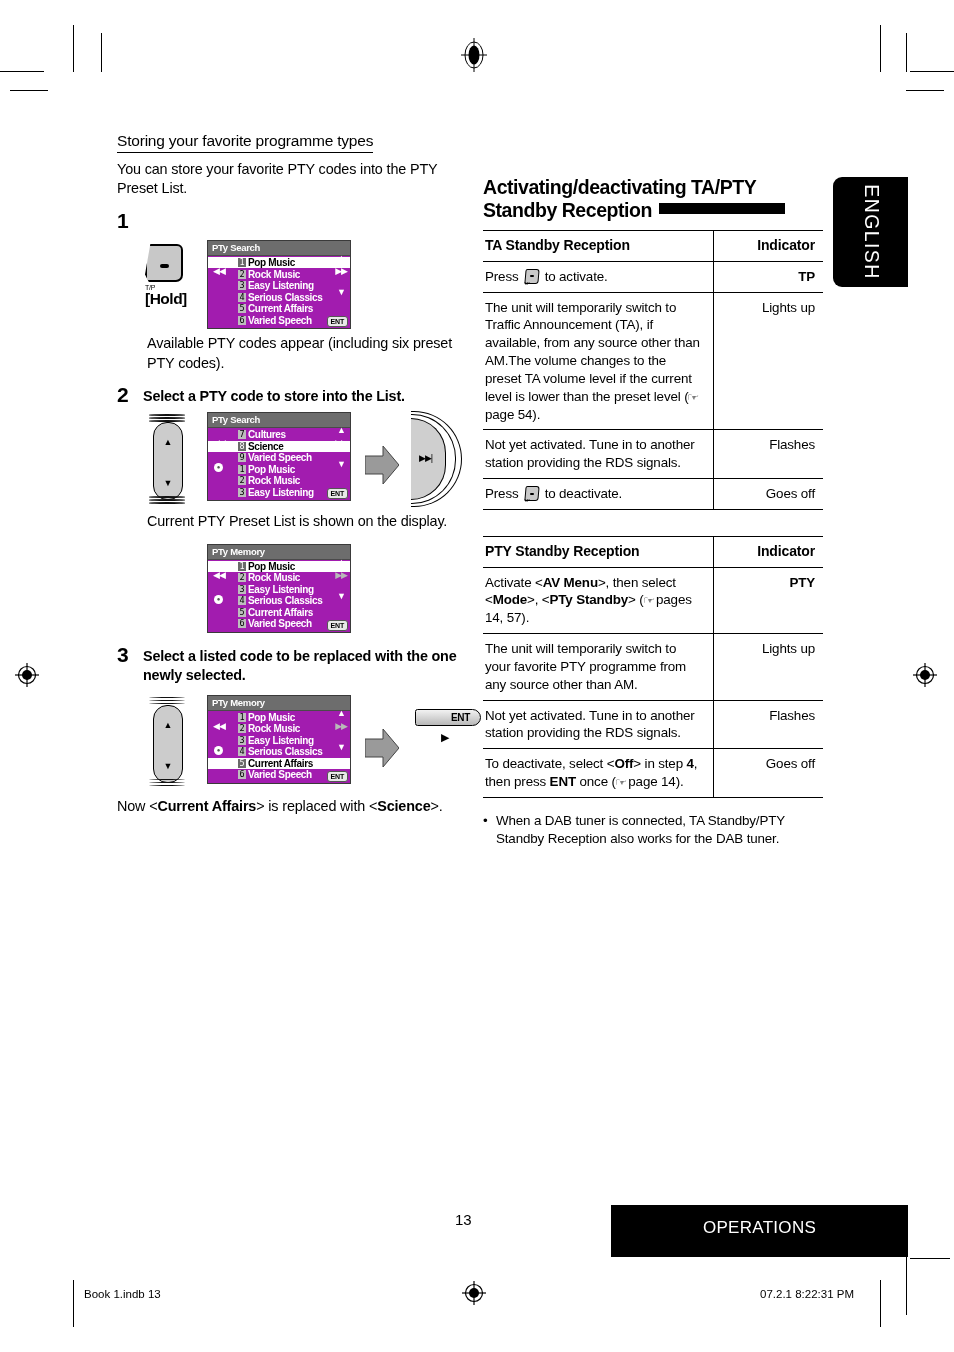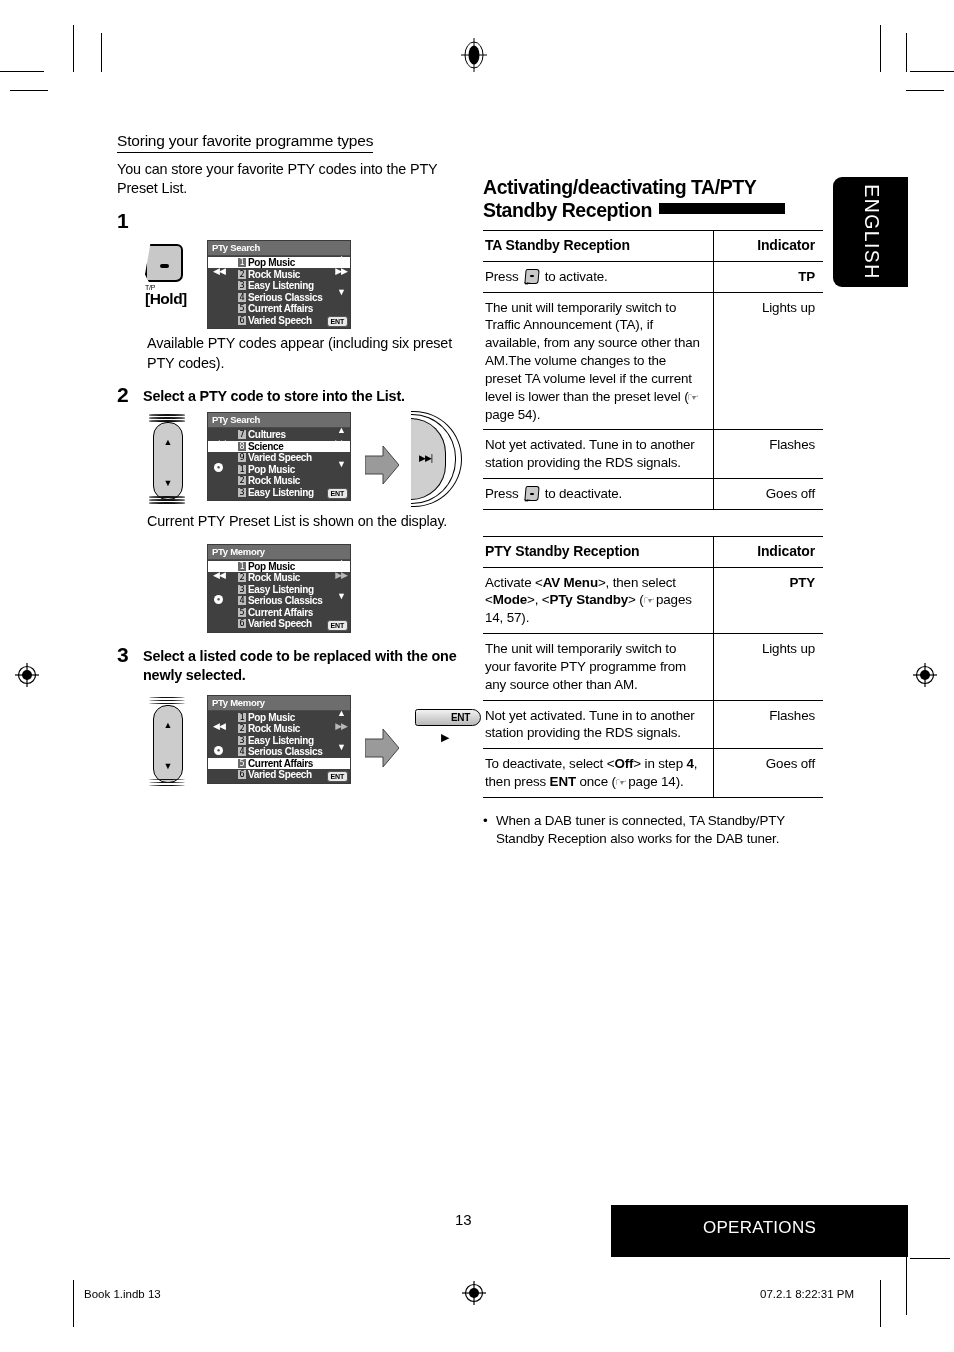--- a/index.html
+++ b/index.html
@@ -101,21 +101,21 @@
   }
   .btn-tp .shape::after{
     content:"";position:absolute;left:13px;top:18px;width:9px;height:4px;
     background:#000;border-radius:2px;
   }
   .btn-tp .tplabel{font-size:7px;margin-top:2px;letter-spacing:-0.2px;}
   .btn-tp .hold{font-size:15.5px;font-weight:bold;letter-spacing:-0.5px;margin-top:-1px;}
 
   
   .lcd{
-    width:142px;background:#404040;border:1px solid #3a3a3a;
+    width:142px;background:#a21caf;border:1px solid #3a3a3a;
     font-family:"Liberation Sans", sans-serif;position:relative;
   }
   .lcd .title{
     background:#6d6d6d;color:#fff;font-size:9.5px;font-weight:bold;
     padding:1px 4px;letter-spacing:-0.3px;line-height:1.25;
     border-bottom:1px solid #4a4a4a;
   }
   .lcd .rows{padding:1px 0 2px 0;position:relative;}
   .lcd .row{
     display:flex;align-items:center;height:11.5px;padding-left:30px;position:relative;
@@ -512,20 +512,23 @@
           <polygon points="0,10 18,10 18,0 34,19 18,38 18,28 0,28" fill="#9a9a9a" stroke="#444" stroke-width="1"></polygon>
         </svg>
       </div>
 
       <div class="entbtn" style="position:absolute;left:272px;top:14px;">
         <div class="cap">ENT</div>
         <div class="tri">▶</div>
       </div>
     </div>
 
+    <div class="after-txt" style="margin-left:0px;margin-top:6px;">
+      <span>Now &lt;</span><b>Current Affairs</b><span>&gt; is replaced with &lt;</span><b>Science</b><span>&gt;.</span>
+    </div>
   </div>
 
   <div class="col-right">
     <div class="big-head">
       <span>Activating/deactivating TA/PTY</span><br>
       <span>Standby Reception</span><span class="head-bar"></span>
     </div>
 
     <div class="tbl-wrap tbl-top">
       <table class="itab">

